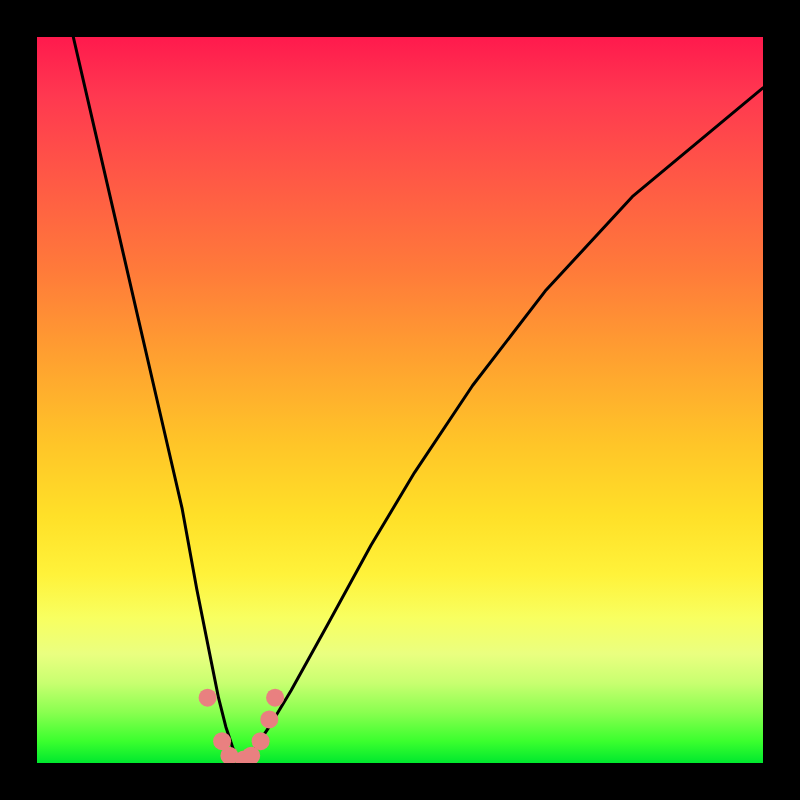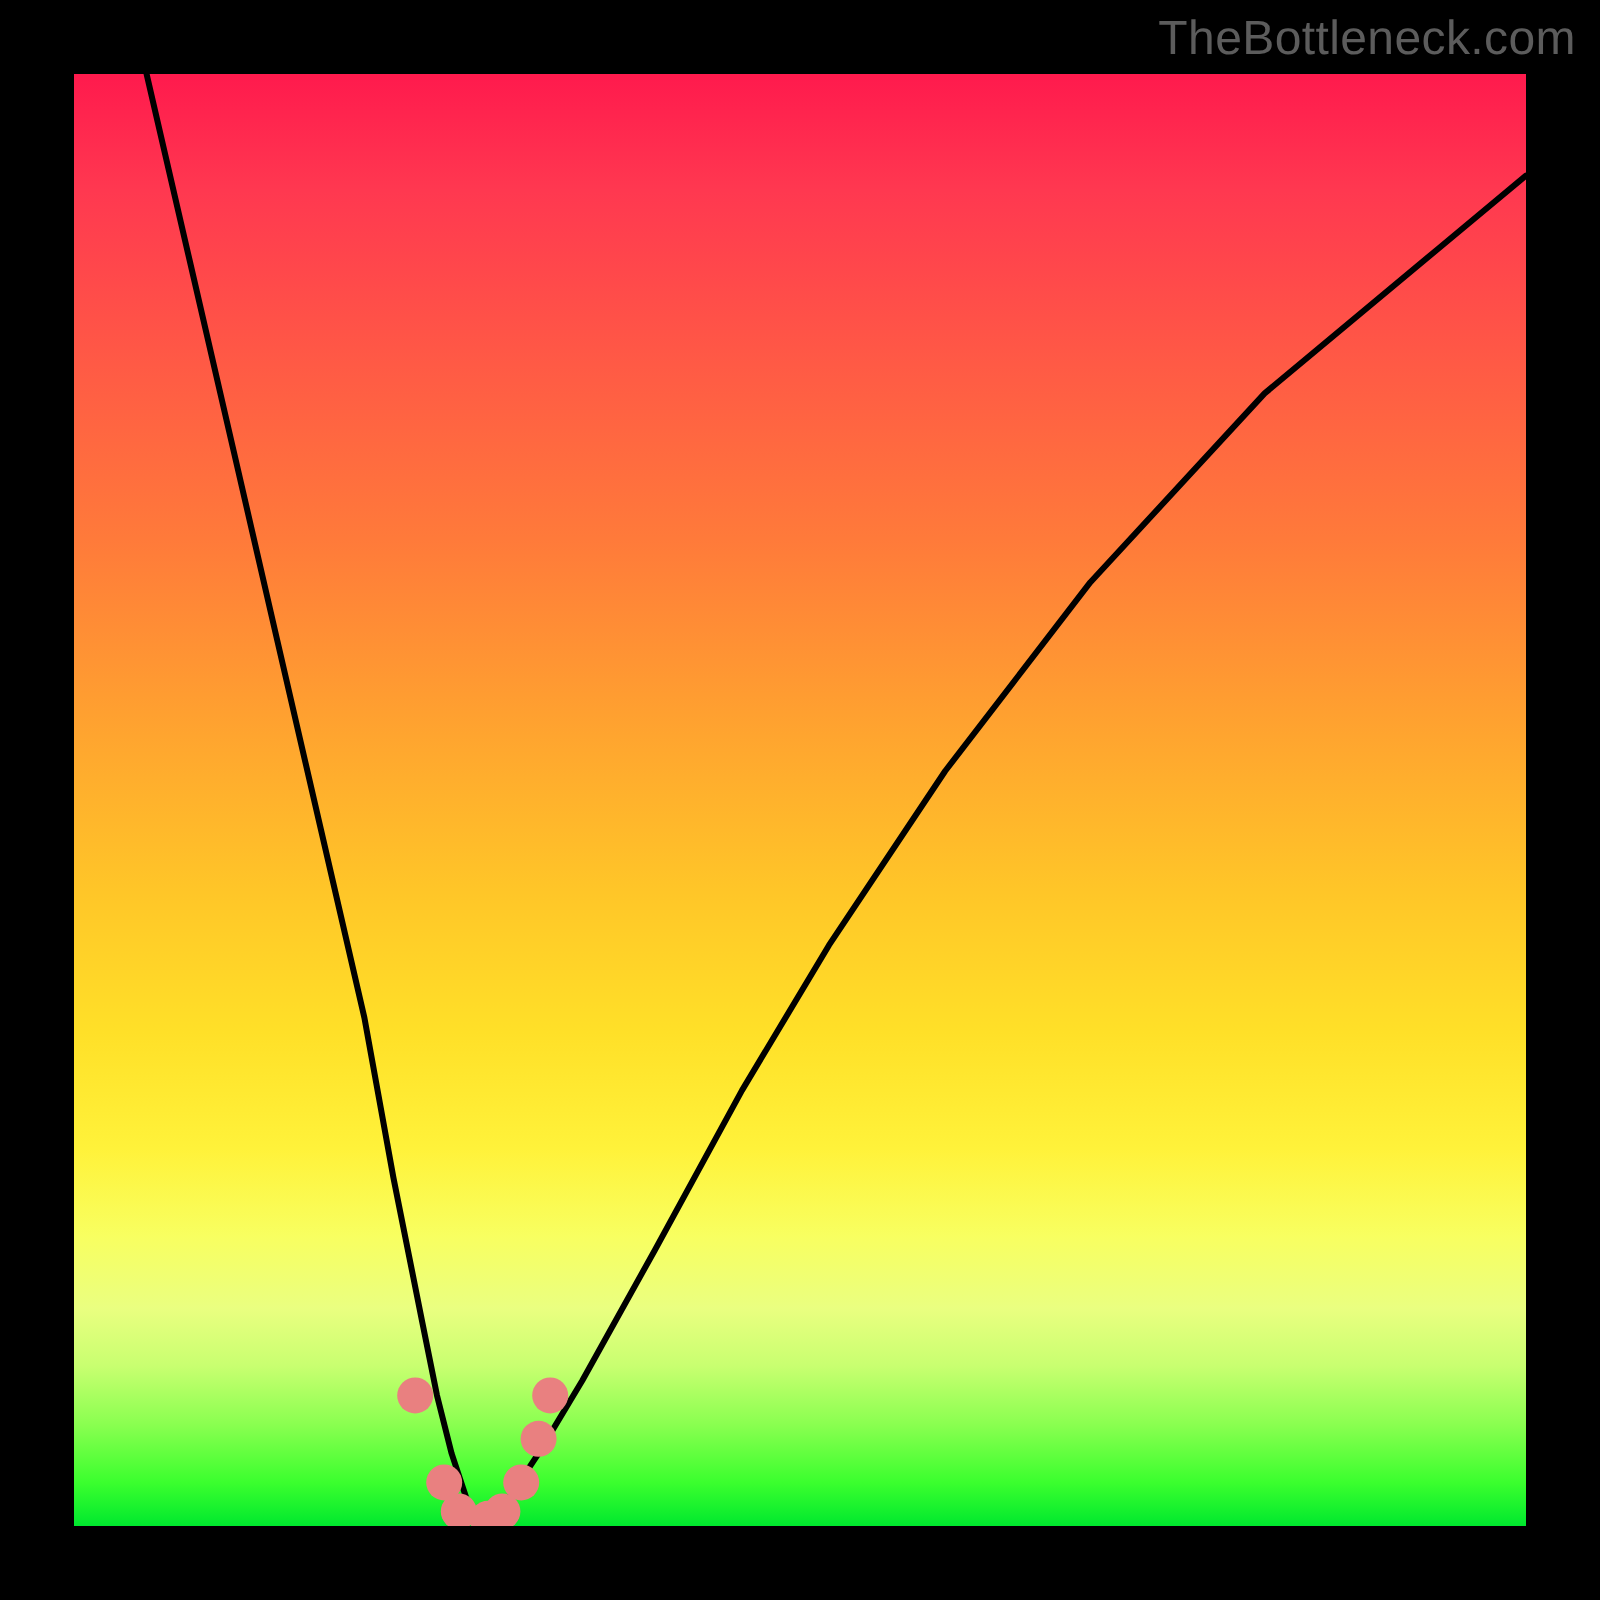--- a/index.html
+++ b/index.html
@@ -79,15 +79,14 @@
           <circle cx="192.4" cy="718.7" r="9" class="dot"></circle>
           <circle cx="206.9" cy="722.4" r="9" class="dot"></circle>
           <circle cx="214.2" cy="718.7" r="9" class="dot"></circle>
           <circle cx="223.6" cy="704.2" r="9" class="dot"></circle>
           <circle cx="232.3" cy="682.4" r="9" class="dot"></circle>
           <circle cx="238.1" cy="660.7" r="9" class="dot"></circle>
         </g>
     </svg>
   </div>
 
-  <div class="watermark">TheBottleneck.com</div>
 
 </div>
 
 </body></html>

